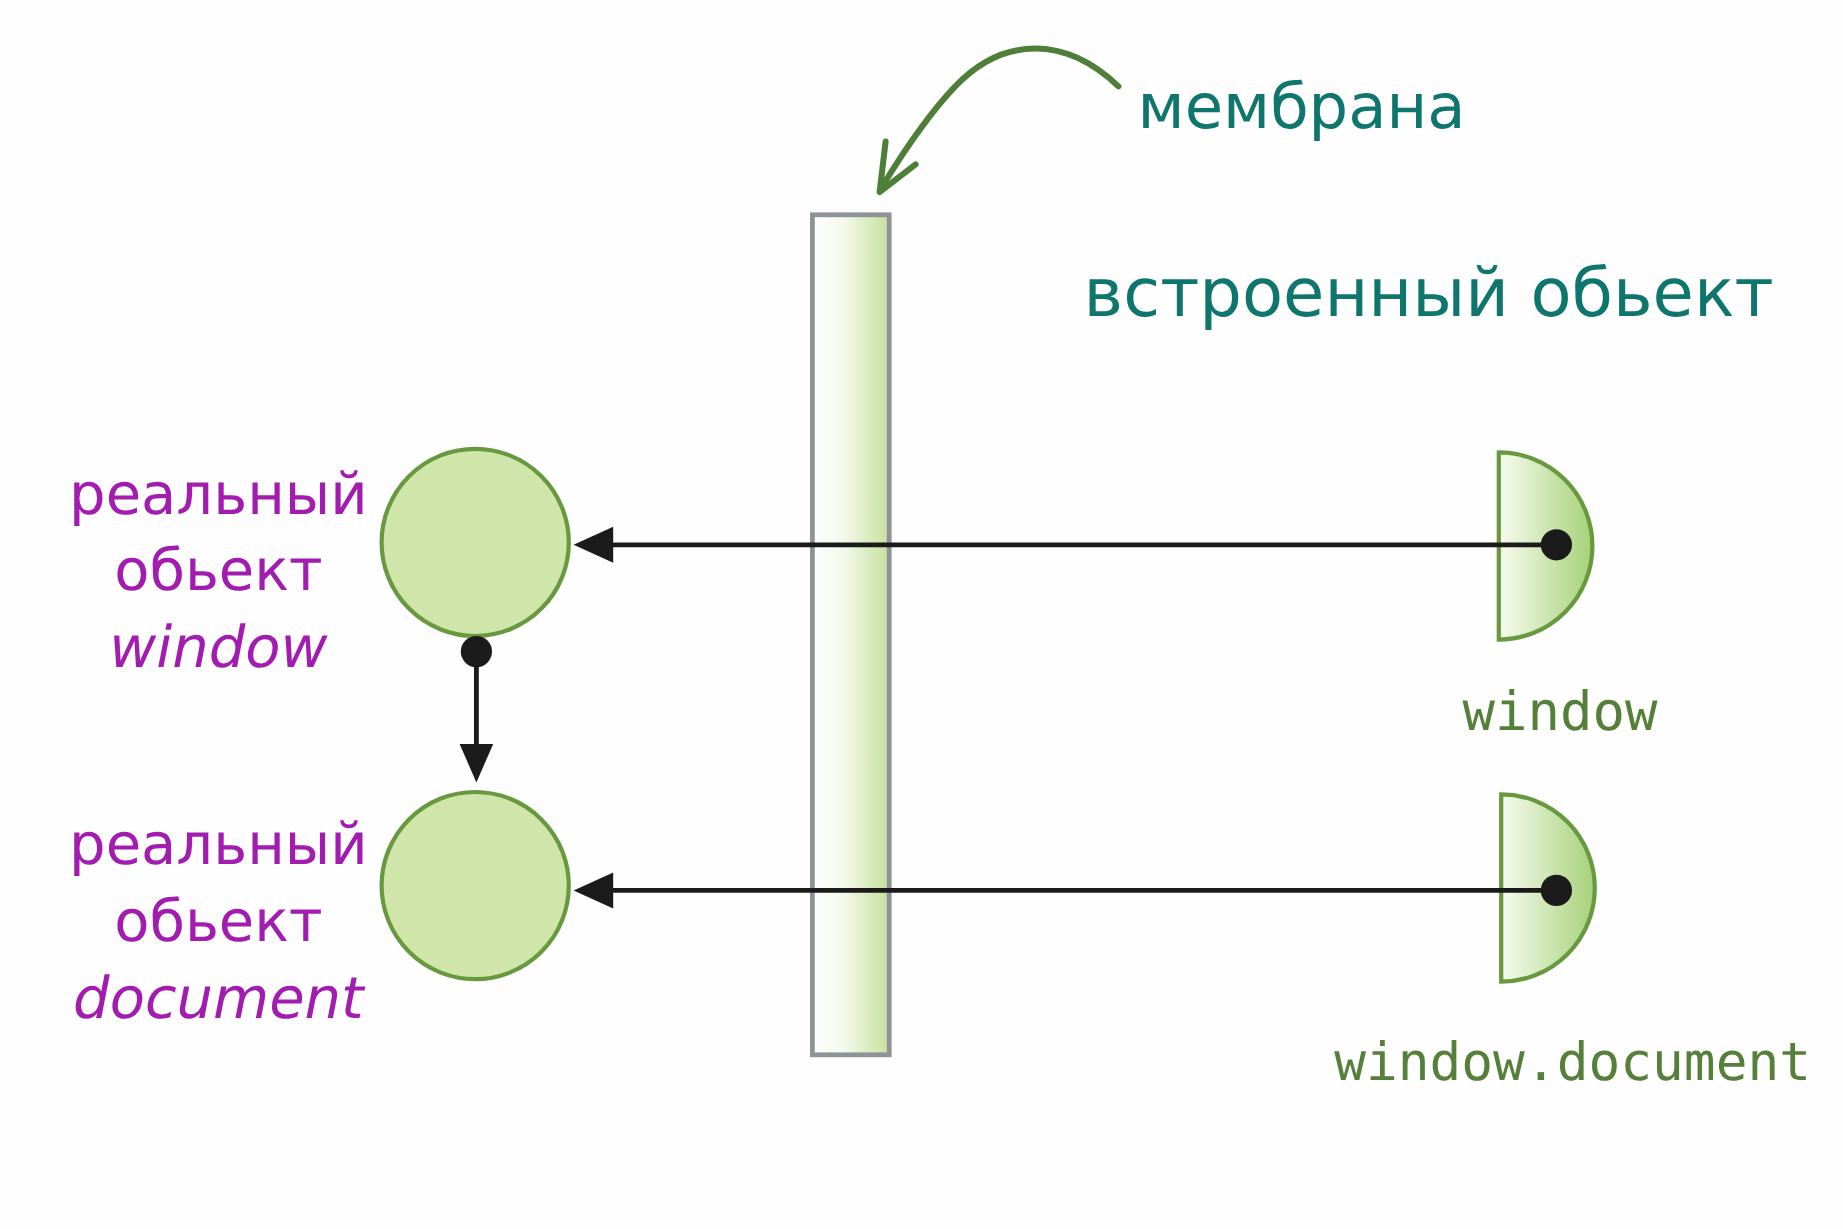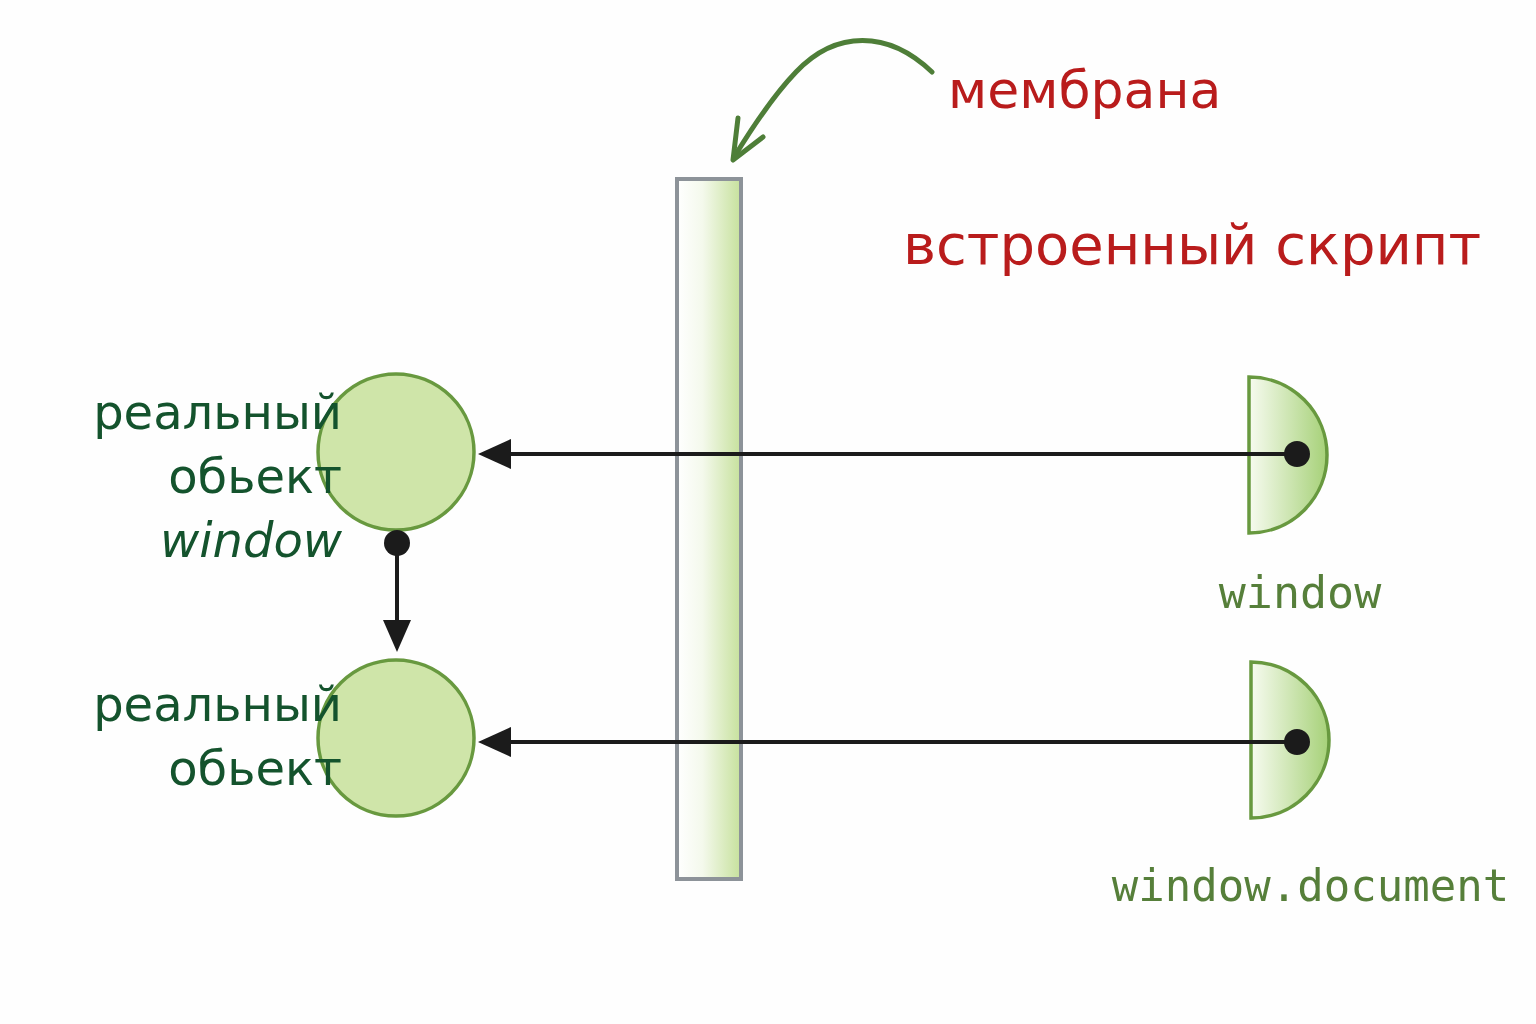--- a/index.html
+++ b/index.html
@@ -5,31 +5,31 @@
   html, body { margin: 0; padding: 0; background: #ffffff; }
   .stage {
     position: relative;
     width: 1536px;
     height: 1024px;
     background: #fefefe;
     overflow: hidden;
     font-family: "DejaVu Sans", sans-serif;
   }
   .stage svg { position: absolute; inset: 0; }
-  .txt { position: absolute; color: #b91c1c; white-space: nowrap; }
+  .txt { position: absolute; color: #0f766e; white-space: nowrap; }
   .title-host   { left: 96px;  top: 210px; font-size: 58px; letter-spacing: 1px; }
   .title-script { left: 903px; top: 212px; font-size: 56px; }
   .membrane-label { left: 948px; top: 60px; font-size: 52px; }
   .obj-label {
     position: absolute;
     width: 320px;
-    text-align: right;
+    text-align: center;
     font-size: 48px;
     line-height: 64px;
-    color: #14532d;
+    color: #a21caf;
     white-space: nowrap;
   }
   .obj-label-1 { left: 22px; top: 380px; }
   .obj-label-2 { left: 22px; top: 672px; }
   .obj-label .em { font-style: italic; }
   .mono-label {
     position: absolute;
     text-align: center;
     font-family: "DejaVu Sans Mono", monospace;
     color: #567f3a;
@@ -73,29 +73,30 @@
     <polygon points="478,742 511,727 511,757" fill="#1b1b1b"></polygon>
 
     <line x1="397" y1="543" x2="397" y2="624" stroke="#1b1b1b" stroke-width="4"></line>
     <polygon points="397,652 383,620 411,620" fill="#1b1b1b"></polygon>
     <circle cx="397" cy="543" r="13" fill="#1b1b1b"></circle>
 
     <circle cx="1297" cy="454" r="13" fill="#1b1b1b"></circle>
     <circle cx="1297" cy="742" r="13" fill="#1b1b1b"></circle>
   </svg>
 
-  <div class="txt title-script">встроенный скрипт</div>
+  <div class="txt title-script">встроенный обьект</div>
   <div class="txt membrane-label">мембрана</div>
 
   <div class="obj-label obj-label-1">
     <div>реальный</div>
     <div>обьект</div>
     <div class="em">window</div>
   </div>
   <div class="obj-label obj-label-2">
     <div>реальный</div>
     <div>обьект</div>
+    <div class="em">document</div>
   </div>
 
   <div class="mono-label mono-window">window</div>
   <div class="mono-label mono-window-document">window.document</div>
 
 </div>
 
 </body></html>

